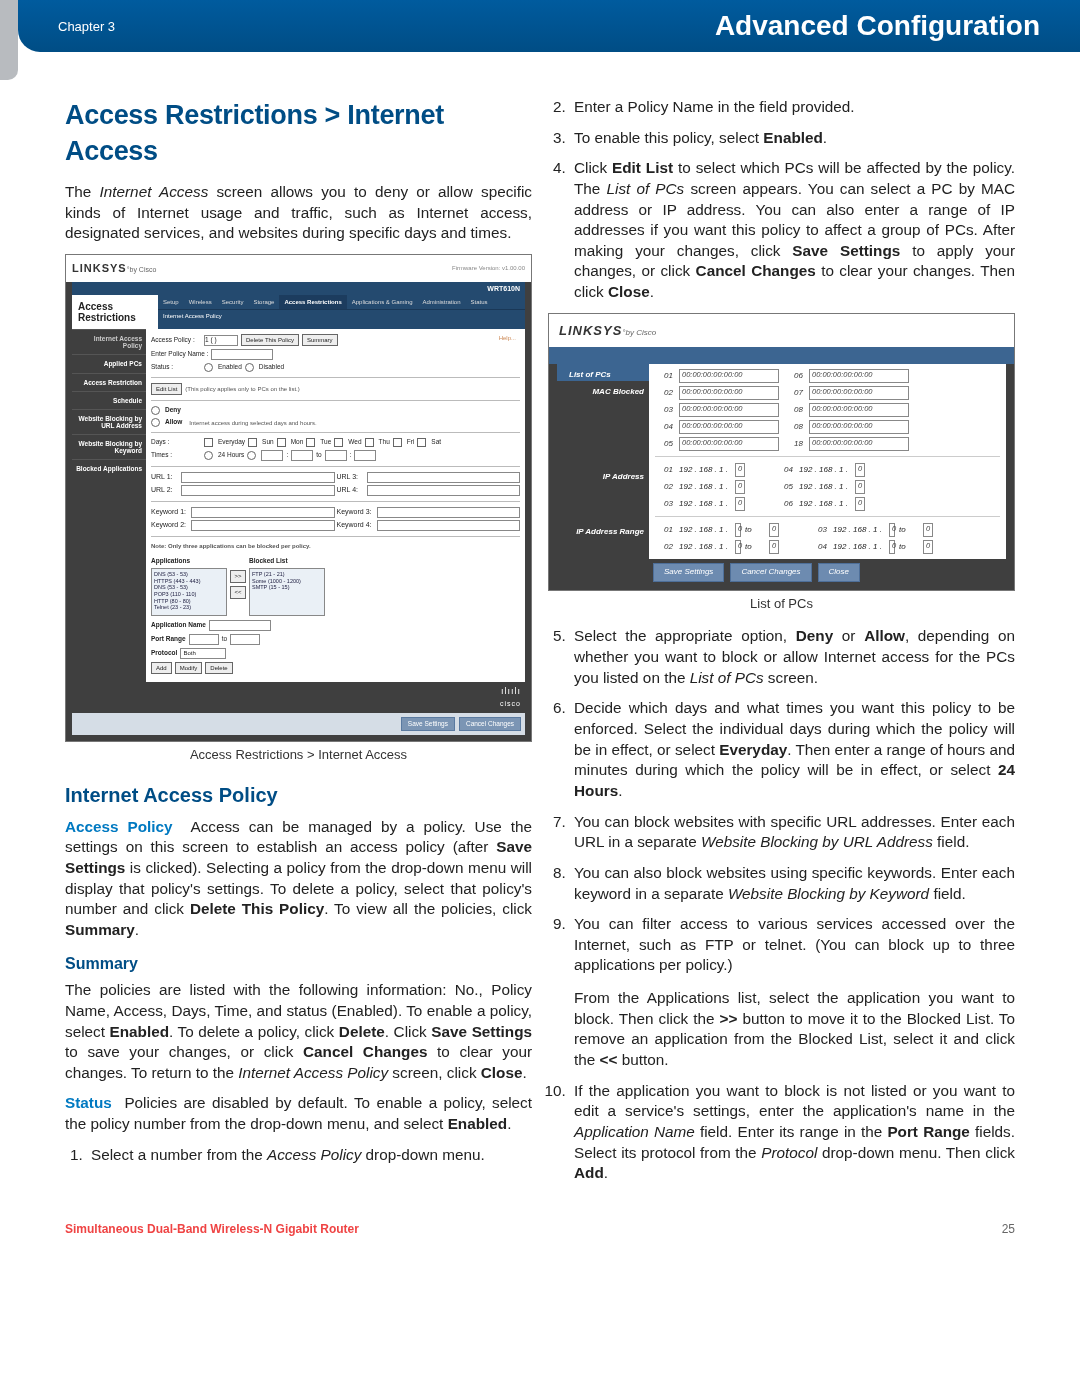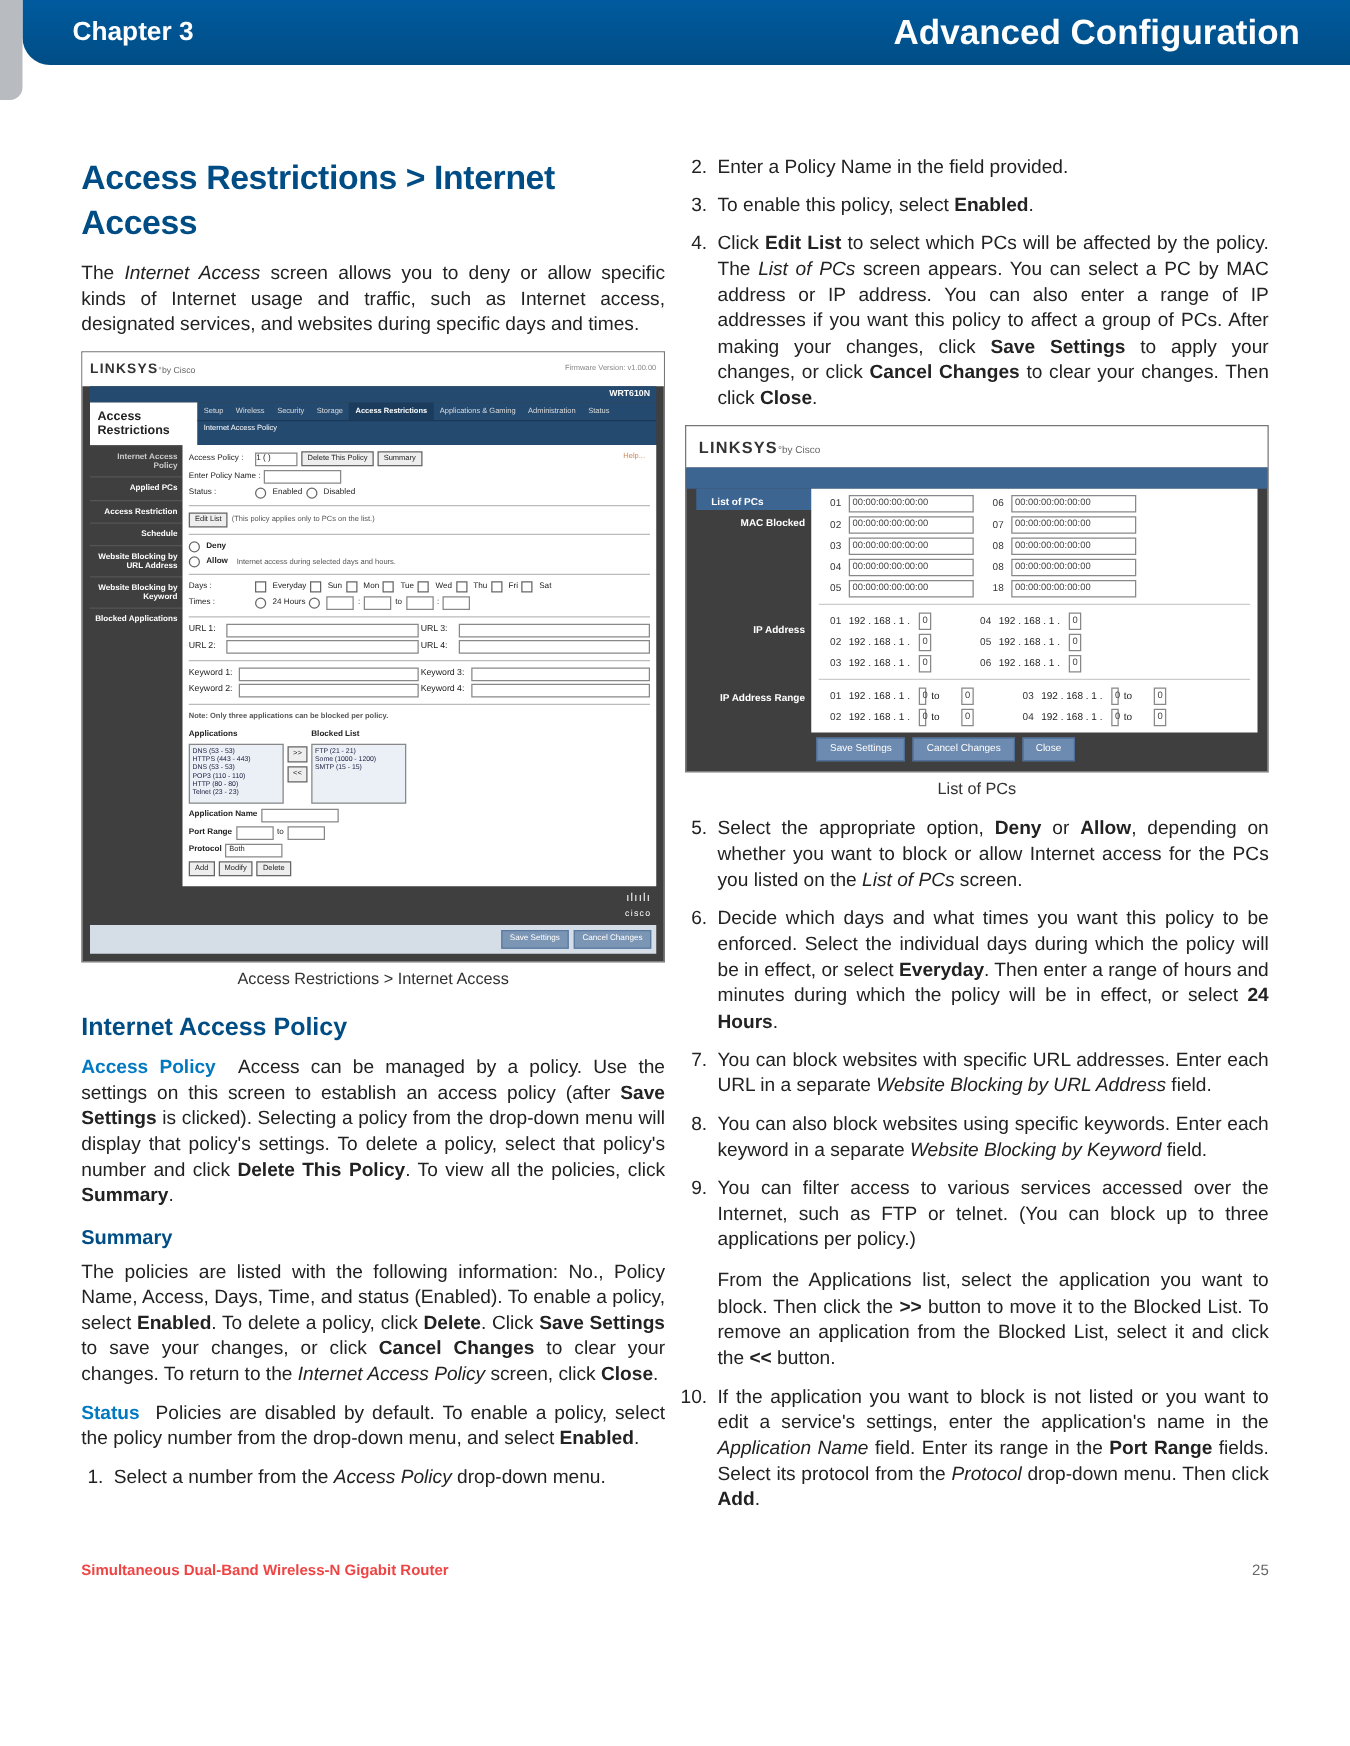--- a/index.html
+++ b/index.html
@@ -17,40 +17,40 @@
     background: linear-gradient(#005b9e, #004d85);
     color: #fff;
     padding: 10px 40px 10px 40px;
     display: flex;
     justify-content: space-between;
     align-items: center;
     border-radius: 0 0 0 22px;
     margin-left: 18px;
   }
   .chapter-label {
-    font-weight: bold;
-    font-size: 21px;
+    font-weight: normal;
+    font-size: 13px;
   }
   .header-title {
     font-weight: bold;
     font-size: 28px;
   }
   .gray-tab {
     position: absolute;
     left: 0;
     top: 0;
     width: 18px;
     height: 80px;
     background: #b8bbbf;
     border-radius: 0 0 10px 0;
   }
   .content {
     display: flex;
     gap: 16px;
-    padding: 72px 65px 0 65px;
+    padding: 45px 65px 0 65px;
   }
   .col {
     flex: 1;
     font-size: 15.3px;
     line-height: 1.35;
     color: #222;
   }
   .section-title {
     color: #004d85;
     font-weight: bold;
@@ -215,21 +215,21 @@
   .rs-apps-wrap { display: flex; gap: 3px; align-items: center; }
   .rs-sqbtn { border: 1px solid #666; width: 14px; height: 11px; background: #eee; font-size: 6px; text-align: center; line-height: 11px; }
   .rs-bottom { display: flex; justify-content: flex-end; gap: 4px; padding: 4px; background: #d5dde6; }
   .rs-bottom-btn {
     background: #7b95b4; color: #fff; font-size: 6.5px; padding: 2px 6px; border: 1px solid #5a7aa0;
   }
   .rs-logo { text-align: right; color: #fff; padding: 3px 4px; font-size: 9px; letter-spacing: 1px; }
   .rs-help { position: absolute; right: 15px; color: #c85; font-size: 6px; }
   .rs-grid { display: grid; gap: 2px; }
   
-  .lop-shot { font-size: 8px; }
+  .lop-shot { font-size: 8px; font-style: italic; }
   .lop-top { padding: 8px 10px; font-size: 13px; font-weight: bold; color: #333; letter-spacing: 1px;}
   .lop-top small { font-size: 8px; font-weight: normal; letter-spacing: 0; color: #666;}
   .lop-body { background: #3f3f3f; padding: 0 8px 8px 8px; color: #fff;}
   .lop-row { display: flex; }
   .lop-side {
     width: 92px;
     font-size: 8px;
     text-align: right;
     color: #fff;
     font-weight: bold;

